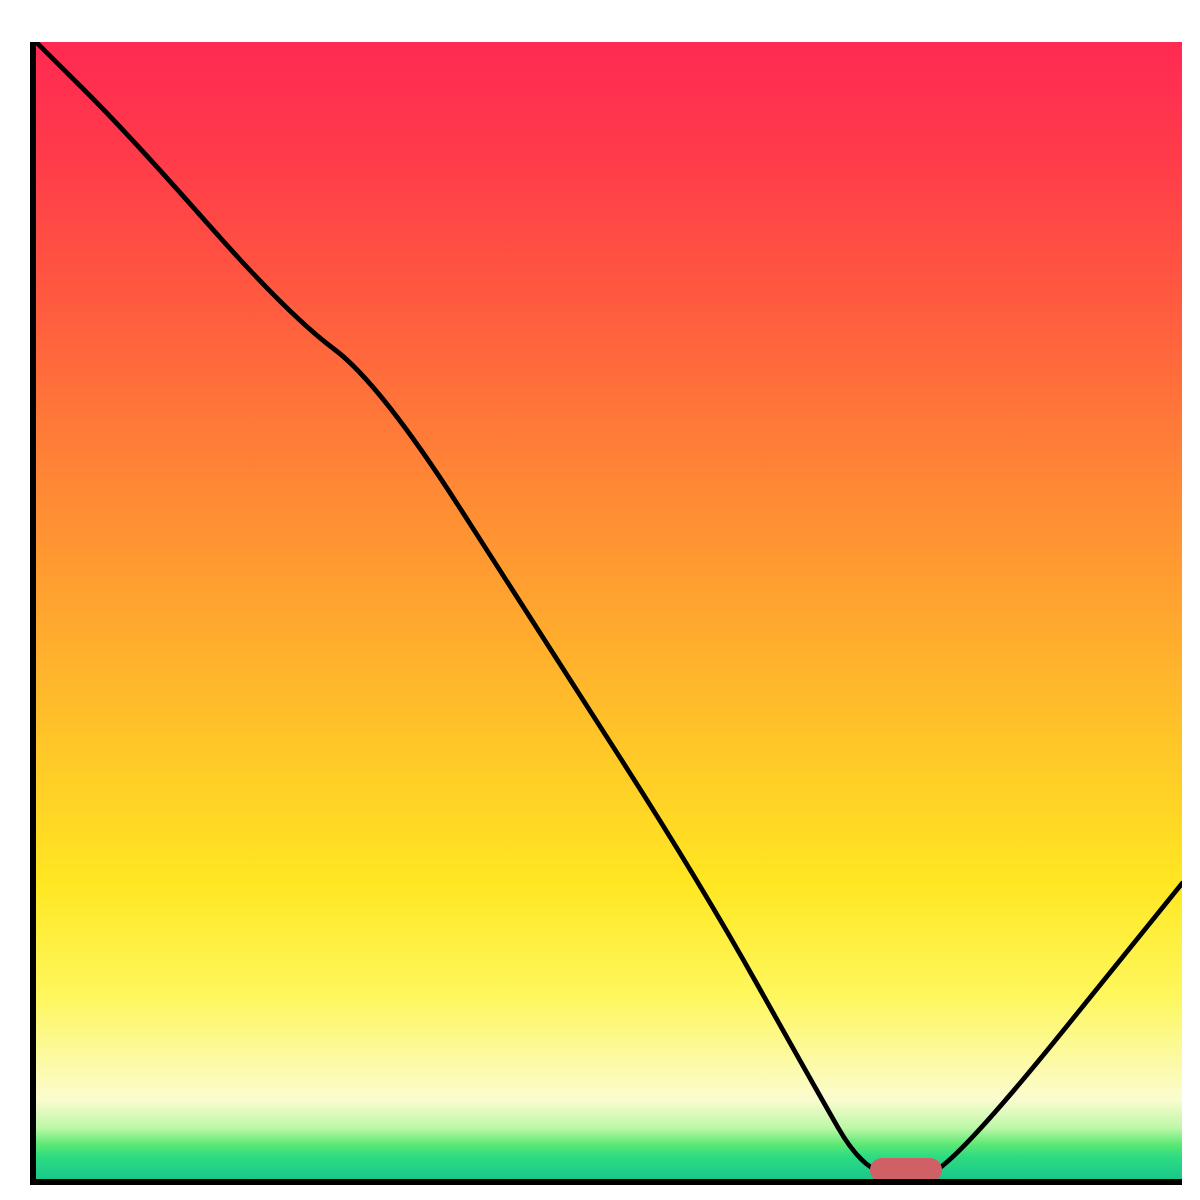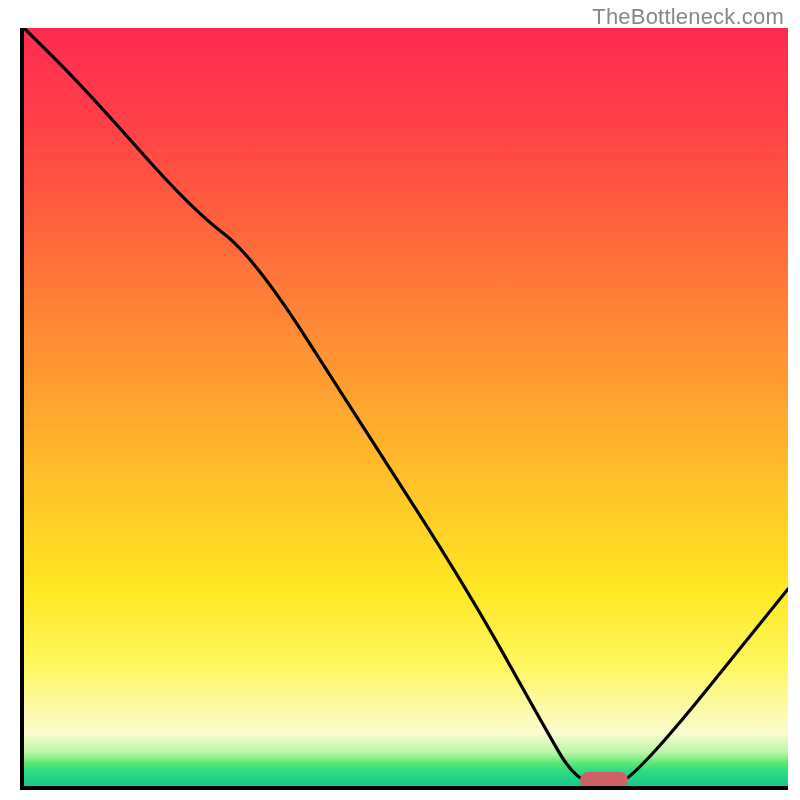--- a/index.html
+++ b/index.html
@@ -69,21 +69,20 @@
     background: #cf6066;
     border-radius: 9px;
     z-index: 20;
   }
 </style>
 </head>
 <body>
 
 <div class="stage">
 
-  <div class="watermark">TheBottleneck.com</div>
 
   <div class="plot-frame">
     <div class="gradient"></div>
 
     <svg class="curve" viewBox="0 0 768 762" preserveAspectRatio="none">
       <path id="curve-path" fill="none" stroke="#000" stroke-width="3.2" stroke-linejoin="round" stroke-linecap="round" d="M 0 0 Q 0 0 30.72 30.47999999999996 Q 61.44 60.95999999999992 115.2 121.91999999999996 Q 168.96 182.88 199.68 205.74 Q 230.39999999999998 228.60000000000002 284.15999999999997 312.42 Q 337.92 396.24 391.67999999999995 480.06 Q 445.43999999999994 563.88 483.84 632.46 Q 522.24 701.04 537.6 727.71 Q 552.96 754.38 568.32 758.19 Q 583.6800000000001 762 599.0400000000001 758.19 Q 614.4000000000001 754.38 691.2 659.13 T 768 563.88"></path>
     </svg>
 
     <div class="pill" style="left: 556px; top: 744px; width: 48px; height: 16px;"></div>
   </div>

